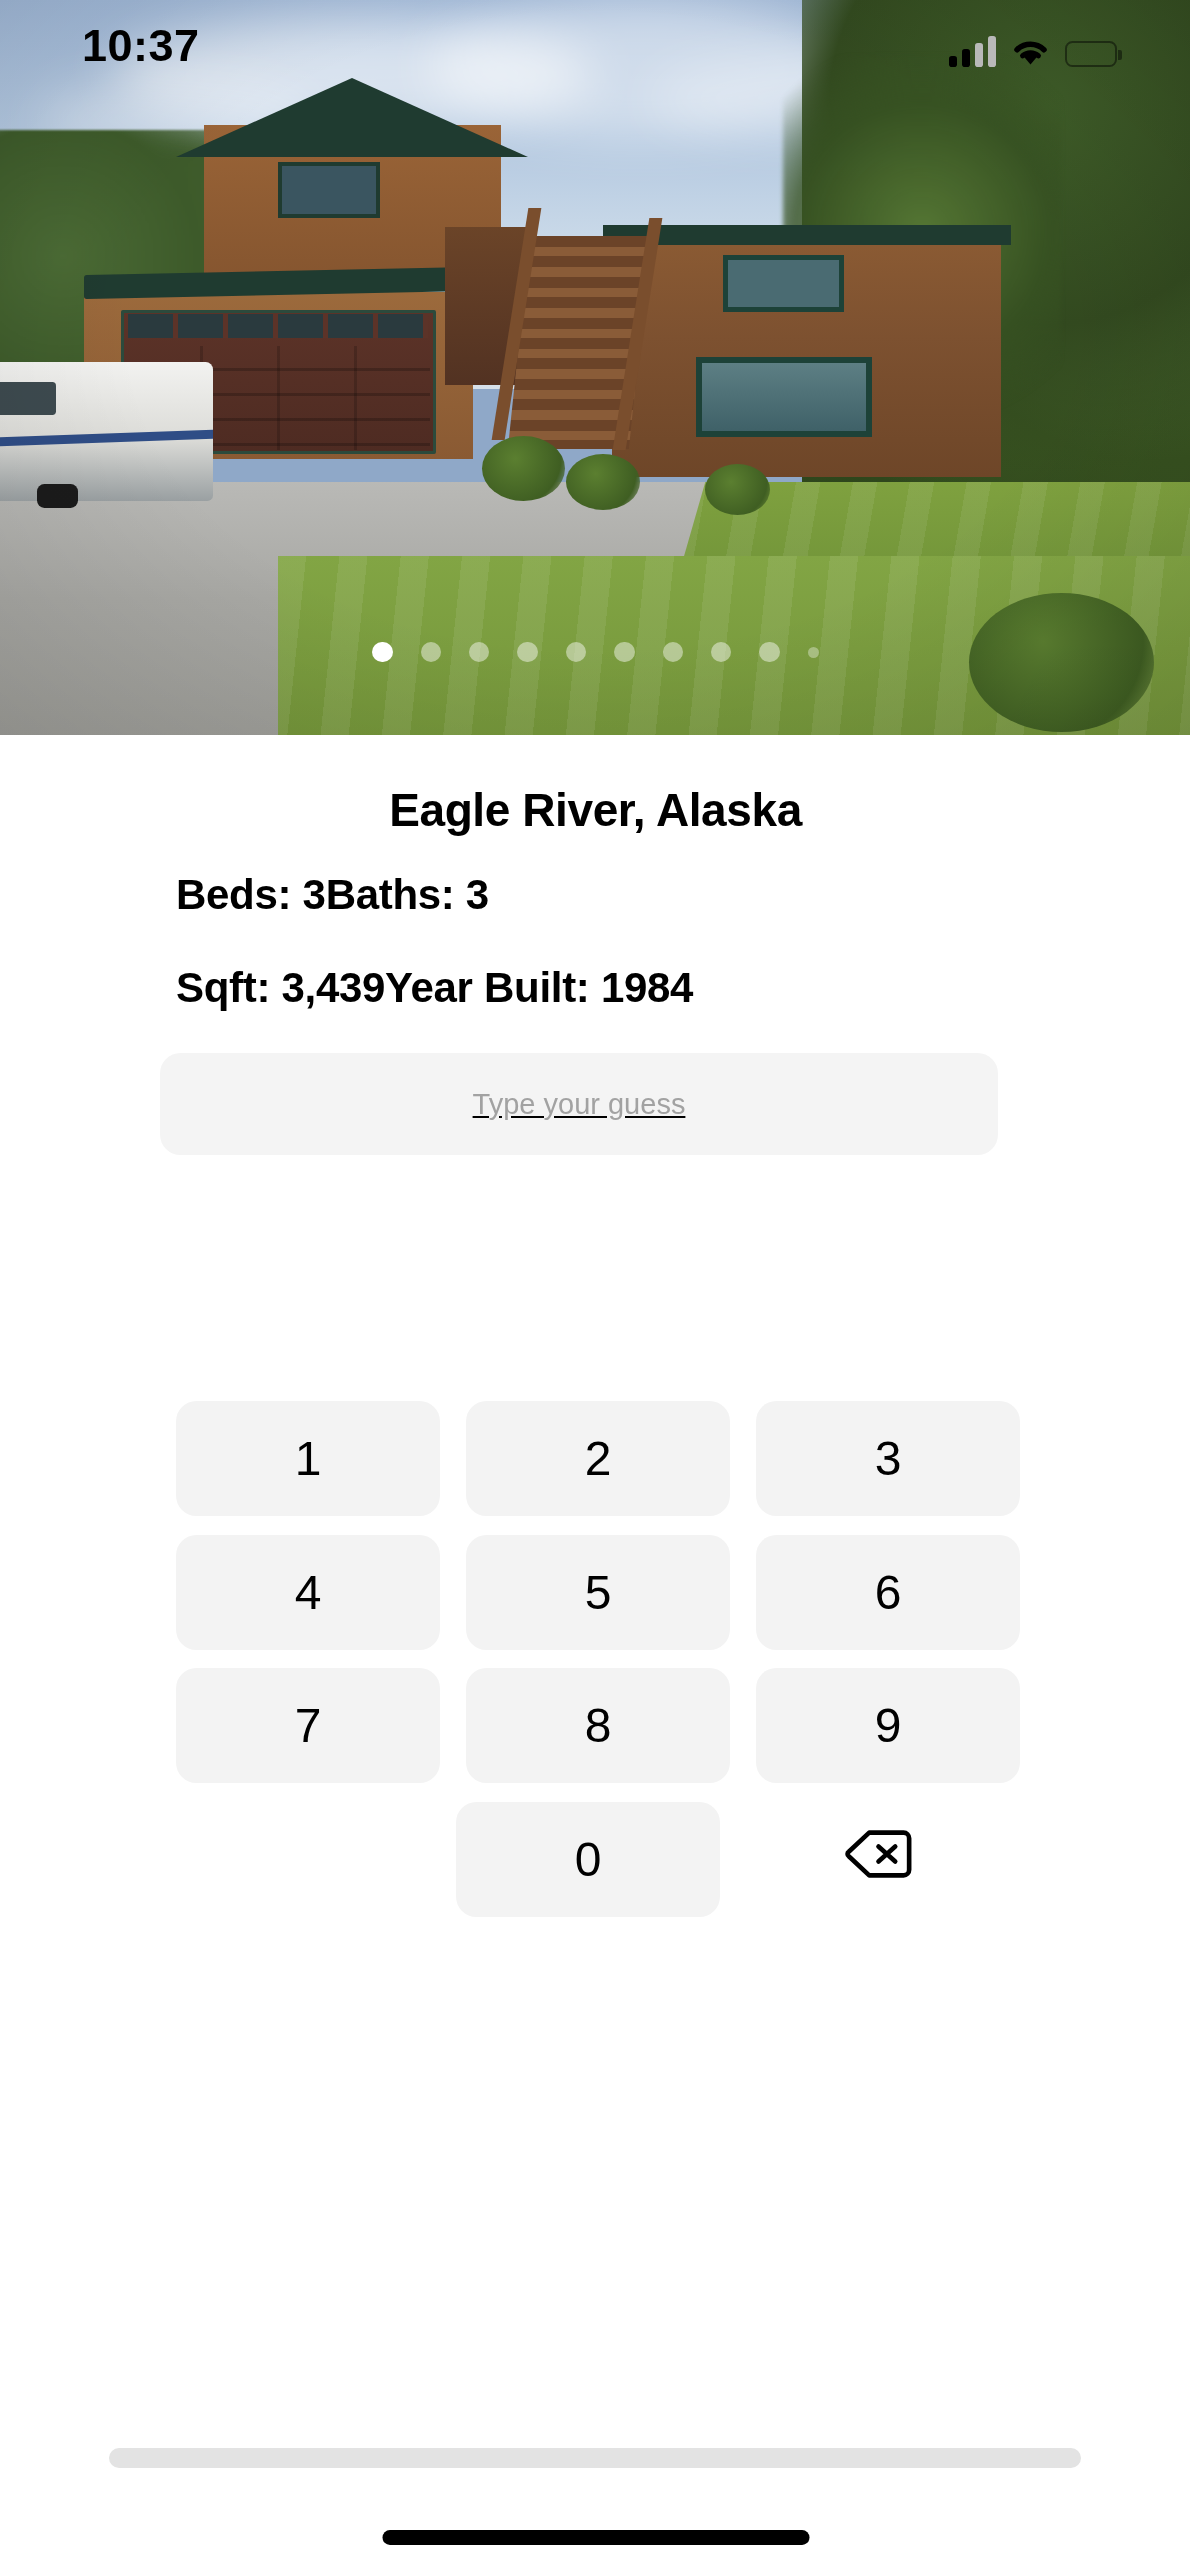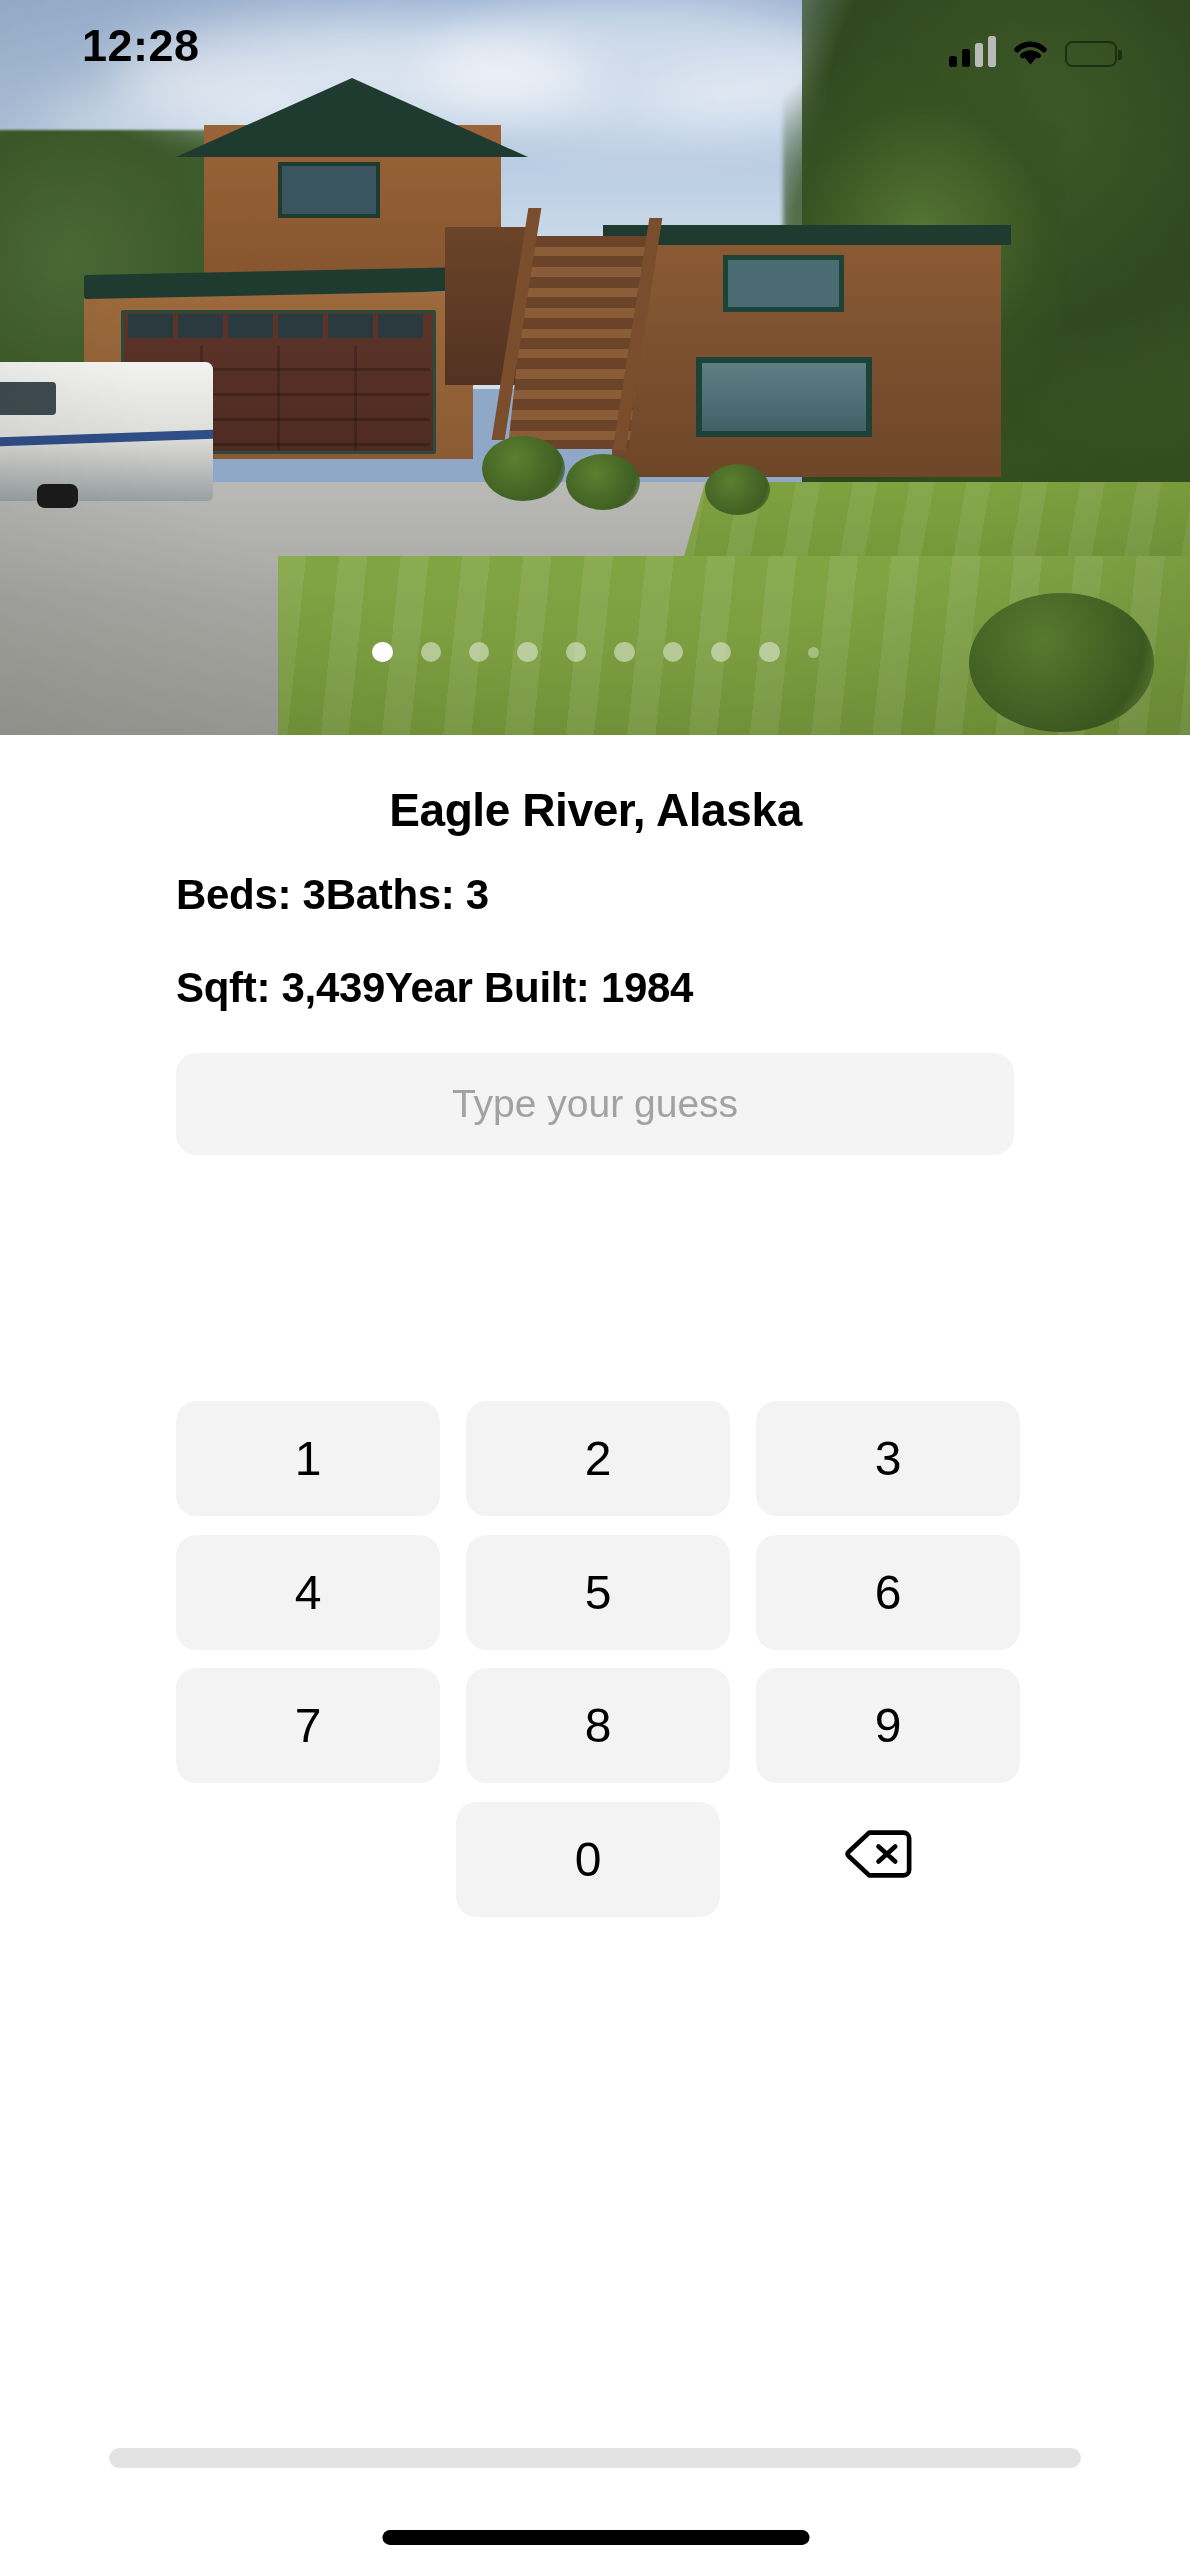--- a/index.html
+++ b/index.html
@@ -243,25 +243,26 @@
     position:absolute; left:176px; width:838px;
     display:flex; align-items:baseline;
   }
   .stats-row.r1 { top:136px; }
   .stats-row.r2 { top:229px; }
   .stat {
     font-size:42px; font-weight:bold; color:#000; letter-spacing:-0.3px;
   }
 
   .guess-input {
-    position:absolute; left:176px; top:318px; width:838px; height:102px;
+    position:absolute; left:160px; top:318px; width:838px; height:102px;
     background:#f4f4f4; border:none; border-radius:20.4px;
     font-family:"Liberation Sans", sans-serif;
-    font-size:39px; color:#000; text-align:center;
+    font-size:29px; color:#000; text-align:center;
     outline:none;
+    text-decoration:underline;
   }
   .guess-input::placeholder { color:#a2a2a2; }
 
   .confirm-btn {
     position:absolute; left:176px; top:473px; width:838px; height:100px;
     background:#a259d9; border:none; border-radius:24px;
     color:#ffffff; font-family:"Liberation Sans", sans-serif;
     font-size:42px; font-weight:normal;
     cursor:pointer;
     box-shadow:0 2.8px 9.3px rgba(0,0,0,0.10);
@@ -360,21 +361,21 @@
     <span class="dot"></span>
     <span class="dot"></span>
     <span class="dot"></span>
     <span class="dot"></span>
     <span class="dot"></span>
     <span class="dot small"></span>
   </div>
 </div>
 
 <div class="statusbar">
-  <div class="status-time">12:28</div>
+  <div class="status-time">10:37</div>
   <div class="status-right">
     <span class="cell-bars">
       <i class="b1"></i>
         <i class="b2"></i>
         <i class="b3"></i>
         <i class="b4"></i>
     </span>
     <span class="wifi-icon">
       <svg width="39" height="30" viewBox="0 0 42 32">
         <path d="M21 29.5 L13.5 20.5 A11.5 11.5 0 0 1 28.5 20.5 Z" fill="#000"></path>

